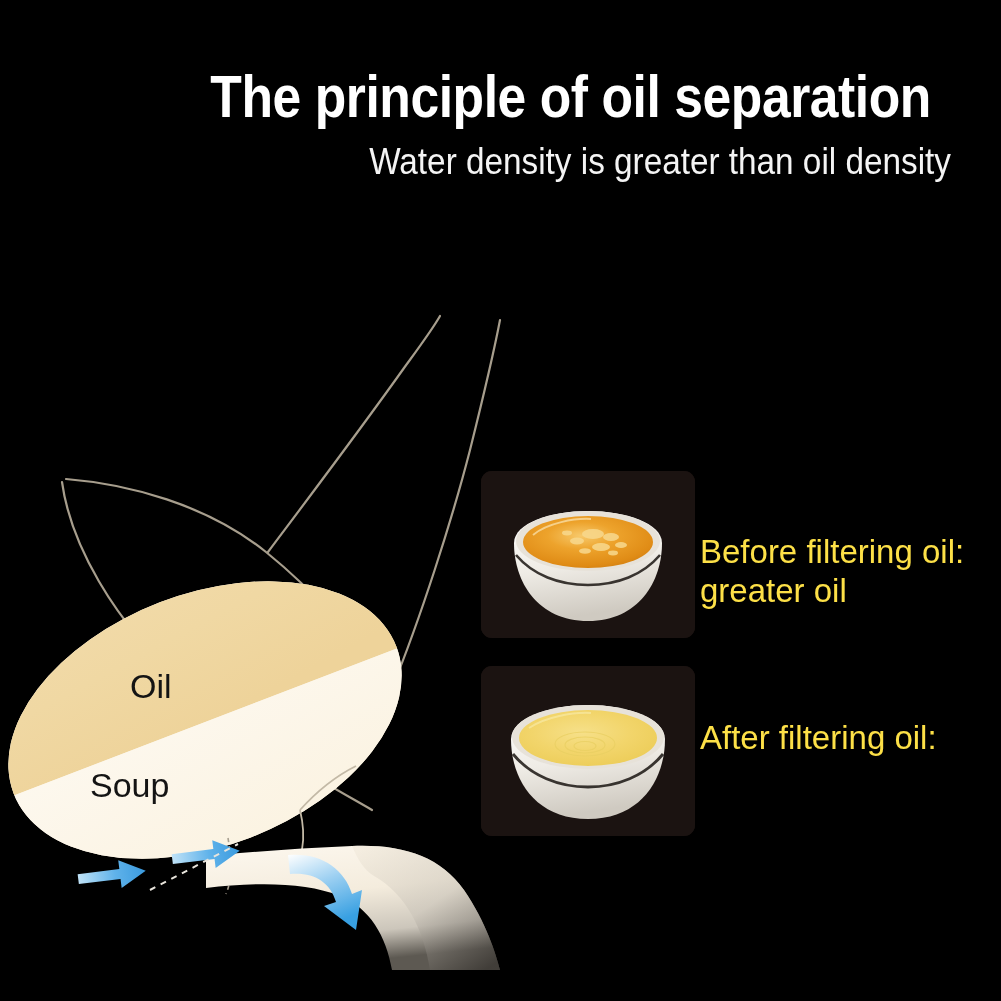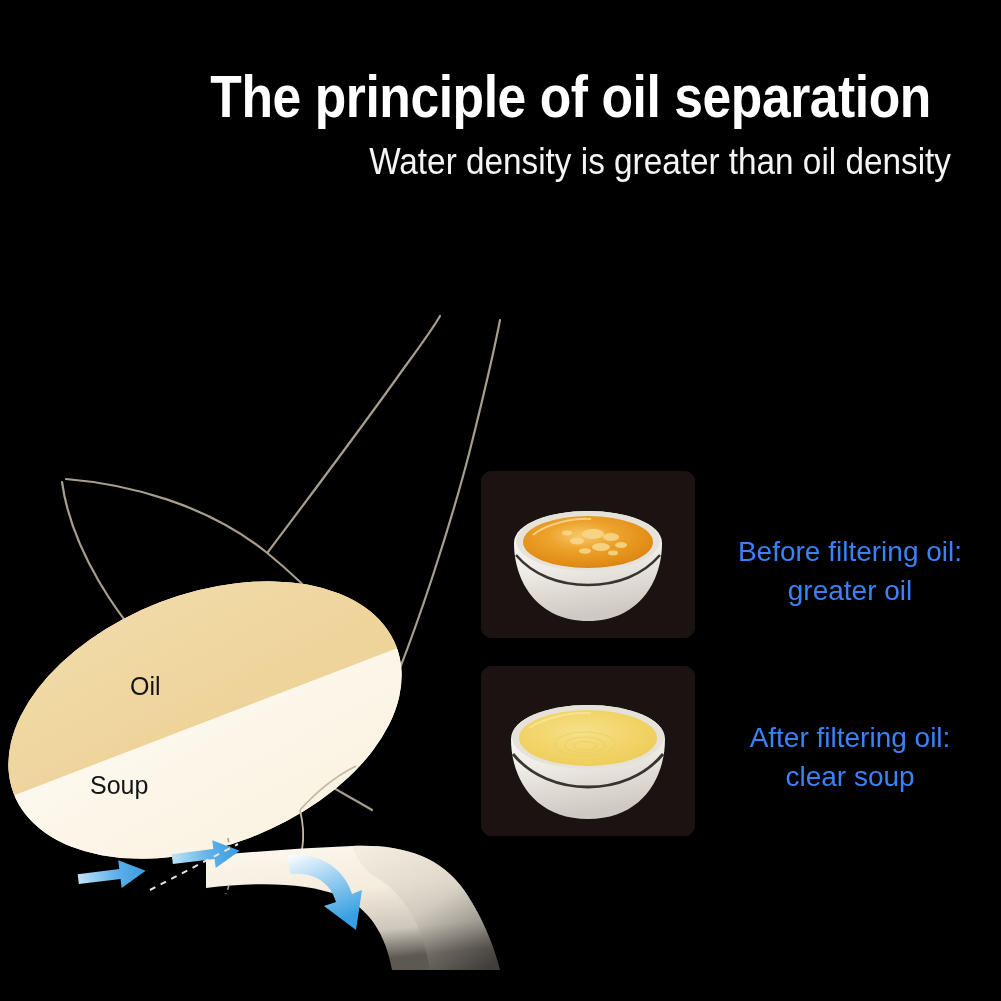--- a/index.html
+++ b/index.html
@@ -58,21 +58,21 @@
   }
   #ladle-svg {
     display: block;
     width: 560px;
     height: 680px;
   }
 
   
   .diagram-label {
     position: absolute;
-    font-size: 25px;
+    font-size: 34px;
     line-height: 40px;
     white-space: nowrap;
   }
   #label-oil {
     left: 126px;
     top: 666px;
     color: #141414;
   }
   #label-soup {
     left: 88px;
@@ -99,23 +99,23 @@
   #photo-card-before { left: 481px; top: 471px; }
   #photo-card-after  { left: 481px; top: 666px; height: 170px; }
 
   .bowl-svg { display: block; width: 214px; height: 100%; }
 
   
   .caption {
     position: absolute;
     width: 300px;
     left: 700px;
-    text-align: center;
-    color: #3b82f6;
-    font-size: 28px;
+    text-align: left;
+    color: #fde047;
+    font-size: 33px;
     line-height: 39px;
   }
   #caption-before { top: 532px; }
   #caption-after  { top: 718px; }
   .caption .cap-line { display: block; white-space: nowrap; }
 </style>
 </head>
 <body>
 
 <div id="stage">
@@ -303,16 +303,15 @@
     </svg>
   </div>
 
   <div class="caption" id="caption-before">
     <span class="cap-line">Before filtering oil:</span>
     <span class="cap-line">greater oil</span>
   </div>
 
   <div class="caption" id="caption-after">
     <span class="cap-line">After filtering oil:</span>
-    <span class="cap-line">clear soup</span>
   </div>
 
 </div>
 
 </body></html>

